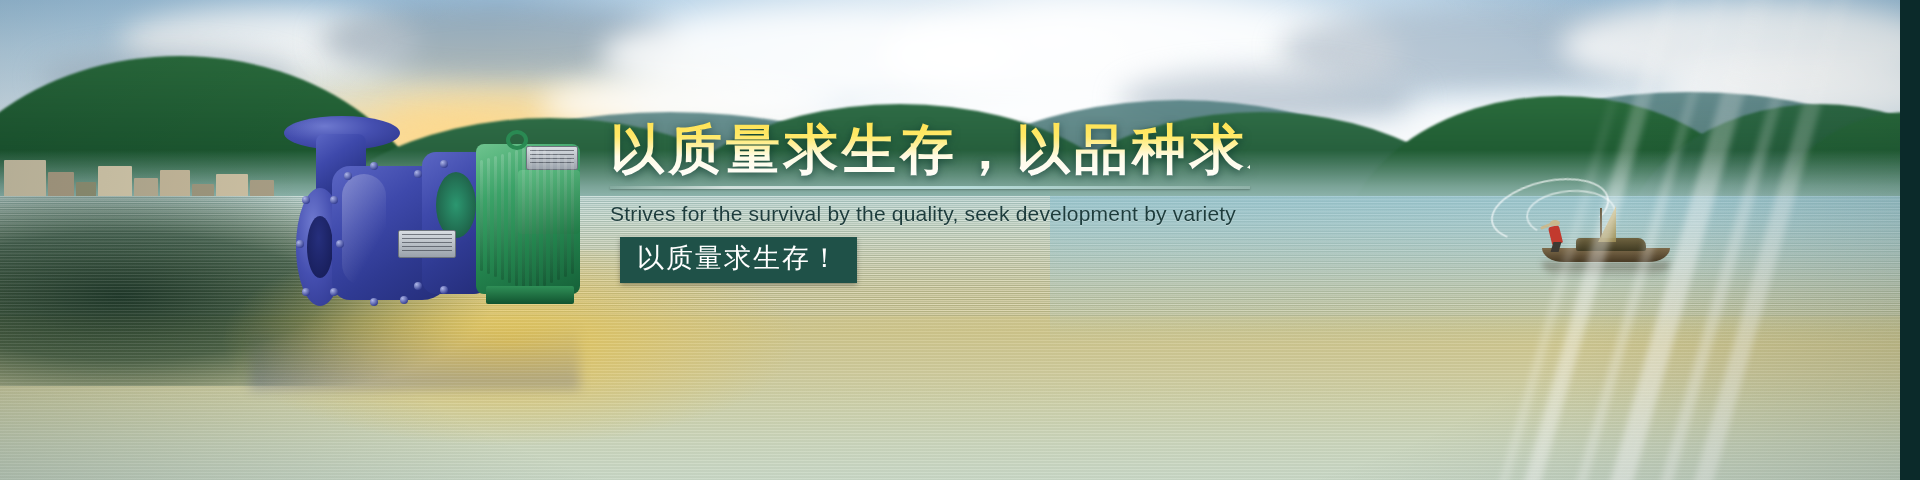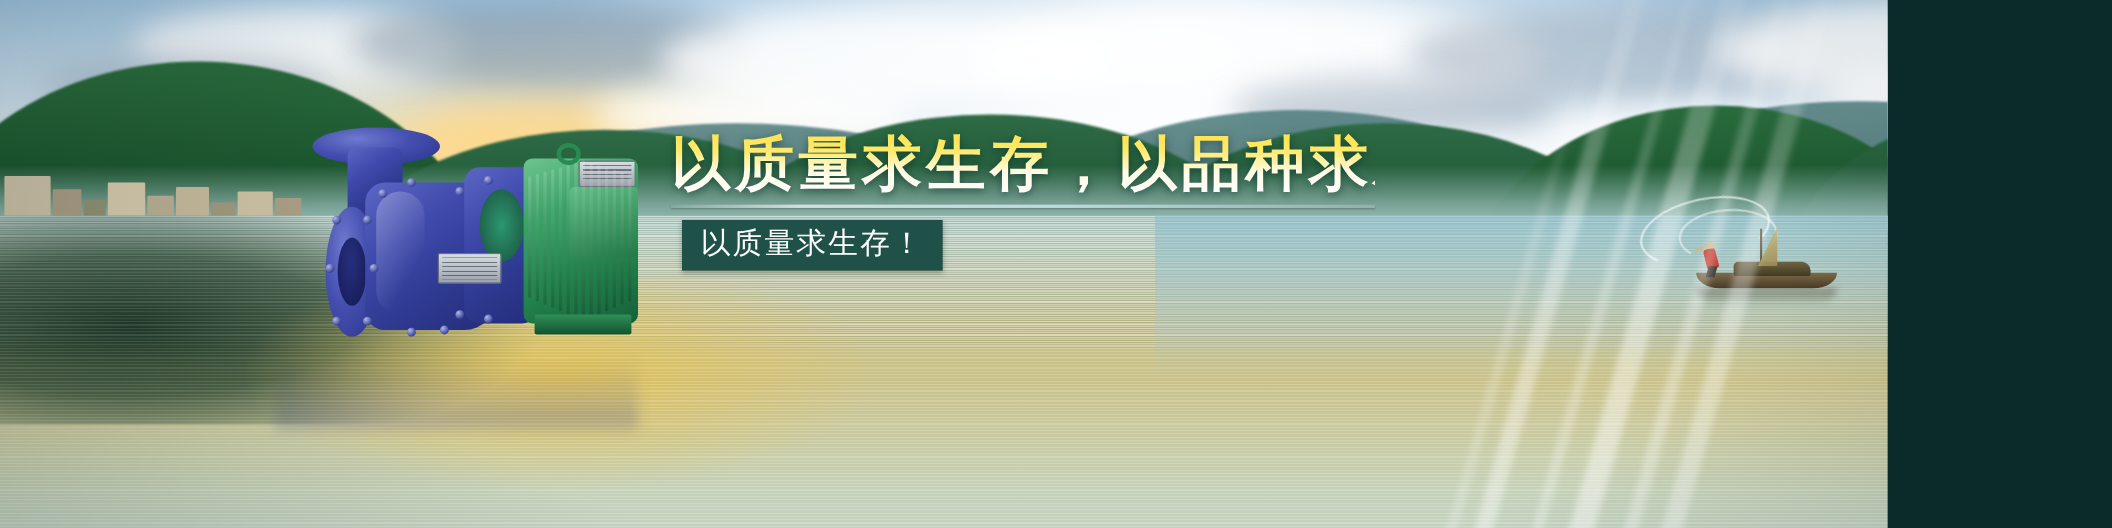--- a/index.html
+++ b/index.html
@@ -5,21 +5,21 @@
   * { margin:0; padding:0; box-sizing:border-box; }
   html, body {
     width:1920px; height:480px;
     overflow:hidden;
     background:#0b2a2a;
     font-family:"Liberation Sans", sans-serif;
   }
 
   .banner {
     position:relative;
-    width:1716px; height:480px;
+    width:1900px; height:480px;
     overflow:hidden;
   }
 
   
   .sky {
     position:absolute; left:0; top:0; width:1920px; height:215px;
     background:
       radial-gradient(ellipse 520px 200px at 470px 150px, rgba(255,214,120,.85) 0%, rgba(255,225,160,.35) 42%, rgba(255,235,190,0) 72%),
       radial-gradient(ellipse 700px 260px at 1050px 40px, rgba(255,255,255,.9) 0%, rgba(245,250,255,.35) 55%, rgba(240,248,255,0) 80%),
       linear-gradient(180deg, #9fc3de 0%, #b8d3e6 22%, #cfe0ec 48%, #e2eaef 70%, #dfe7e5 100%);
@@ -384,17 +384,18 @@
         <div class="ray" style="left: 386px; top: -60px; width: 22px; height: 620px; transform: rotate(16deg); opacity: 0.62;"></div>
         <div class="ray" style="left: 436px; top: -60px; width: 12px; height: 620px; transform: rotate(16deg); opacity: 0.45;"></div>
         <div class="ray" style="left: 470px; top: -60px; width: 18px; height: 620px; transform: rotate(16deg); opacity: 0.5;"></div>
         <div class="ray" style="left: 246px; top: 40px; width: 9px; height: 560px; transform: rotate(16deg); opacity: 0.32;"></div>
       </div>
   </div>
 
   <div class="text-block">
     <div class="headline">以质量求生存，以品种求发展</div>
     <div class="divider"></div>
+    <div class="subtitle">Strives for the survival by the quality, seek development by variety</div>
     <div class="badge">以质量求生存！</div>
   </div>
 
   <div class="vignette"></div>
 </div>
 
 </body></html>

